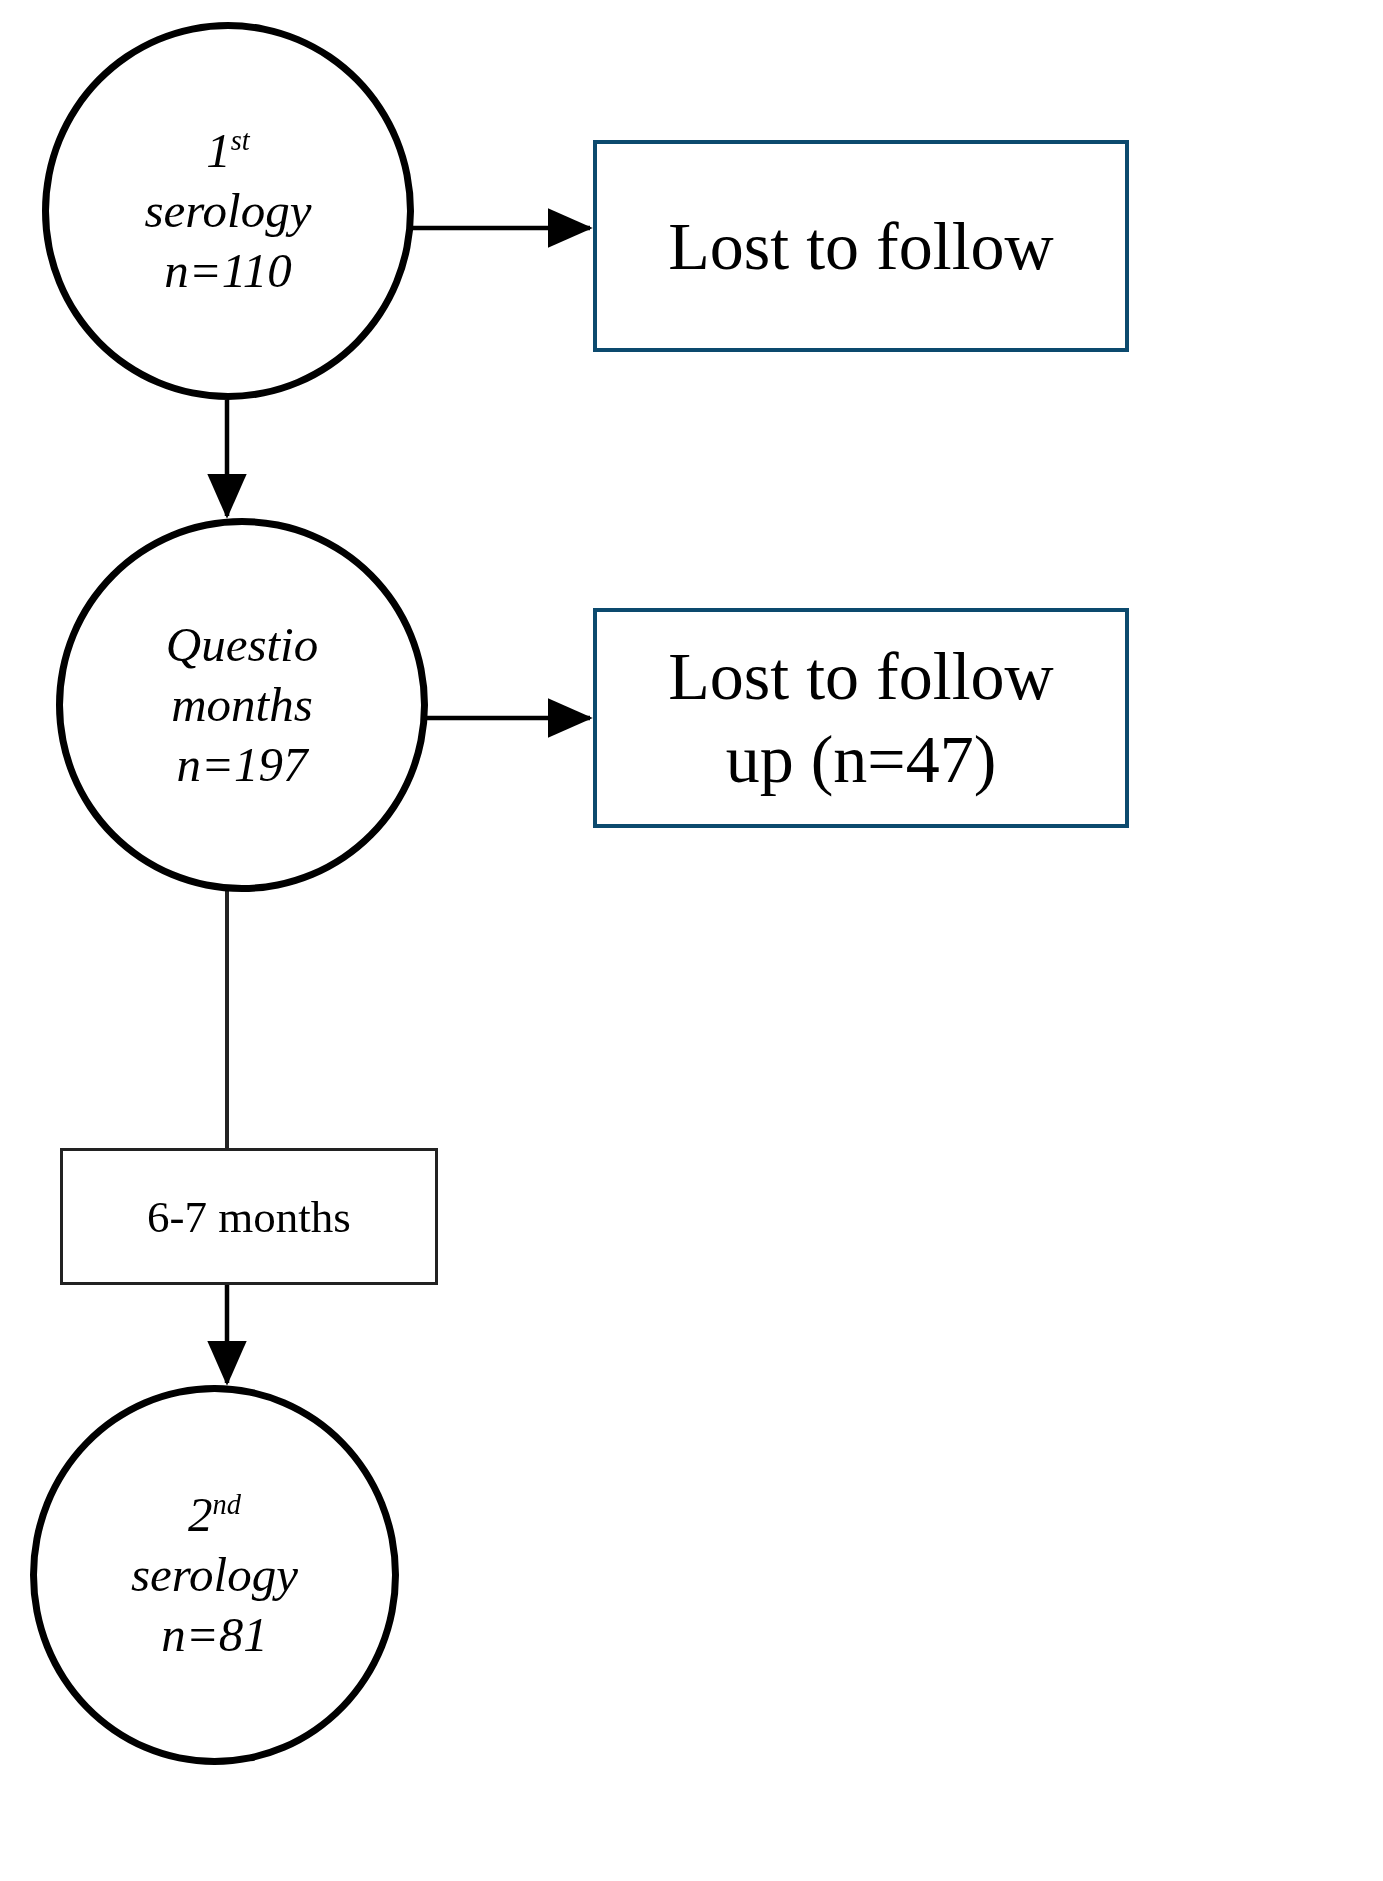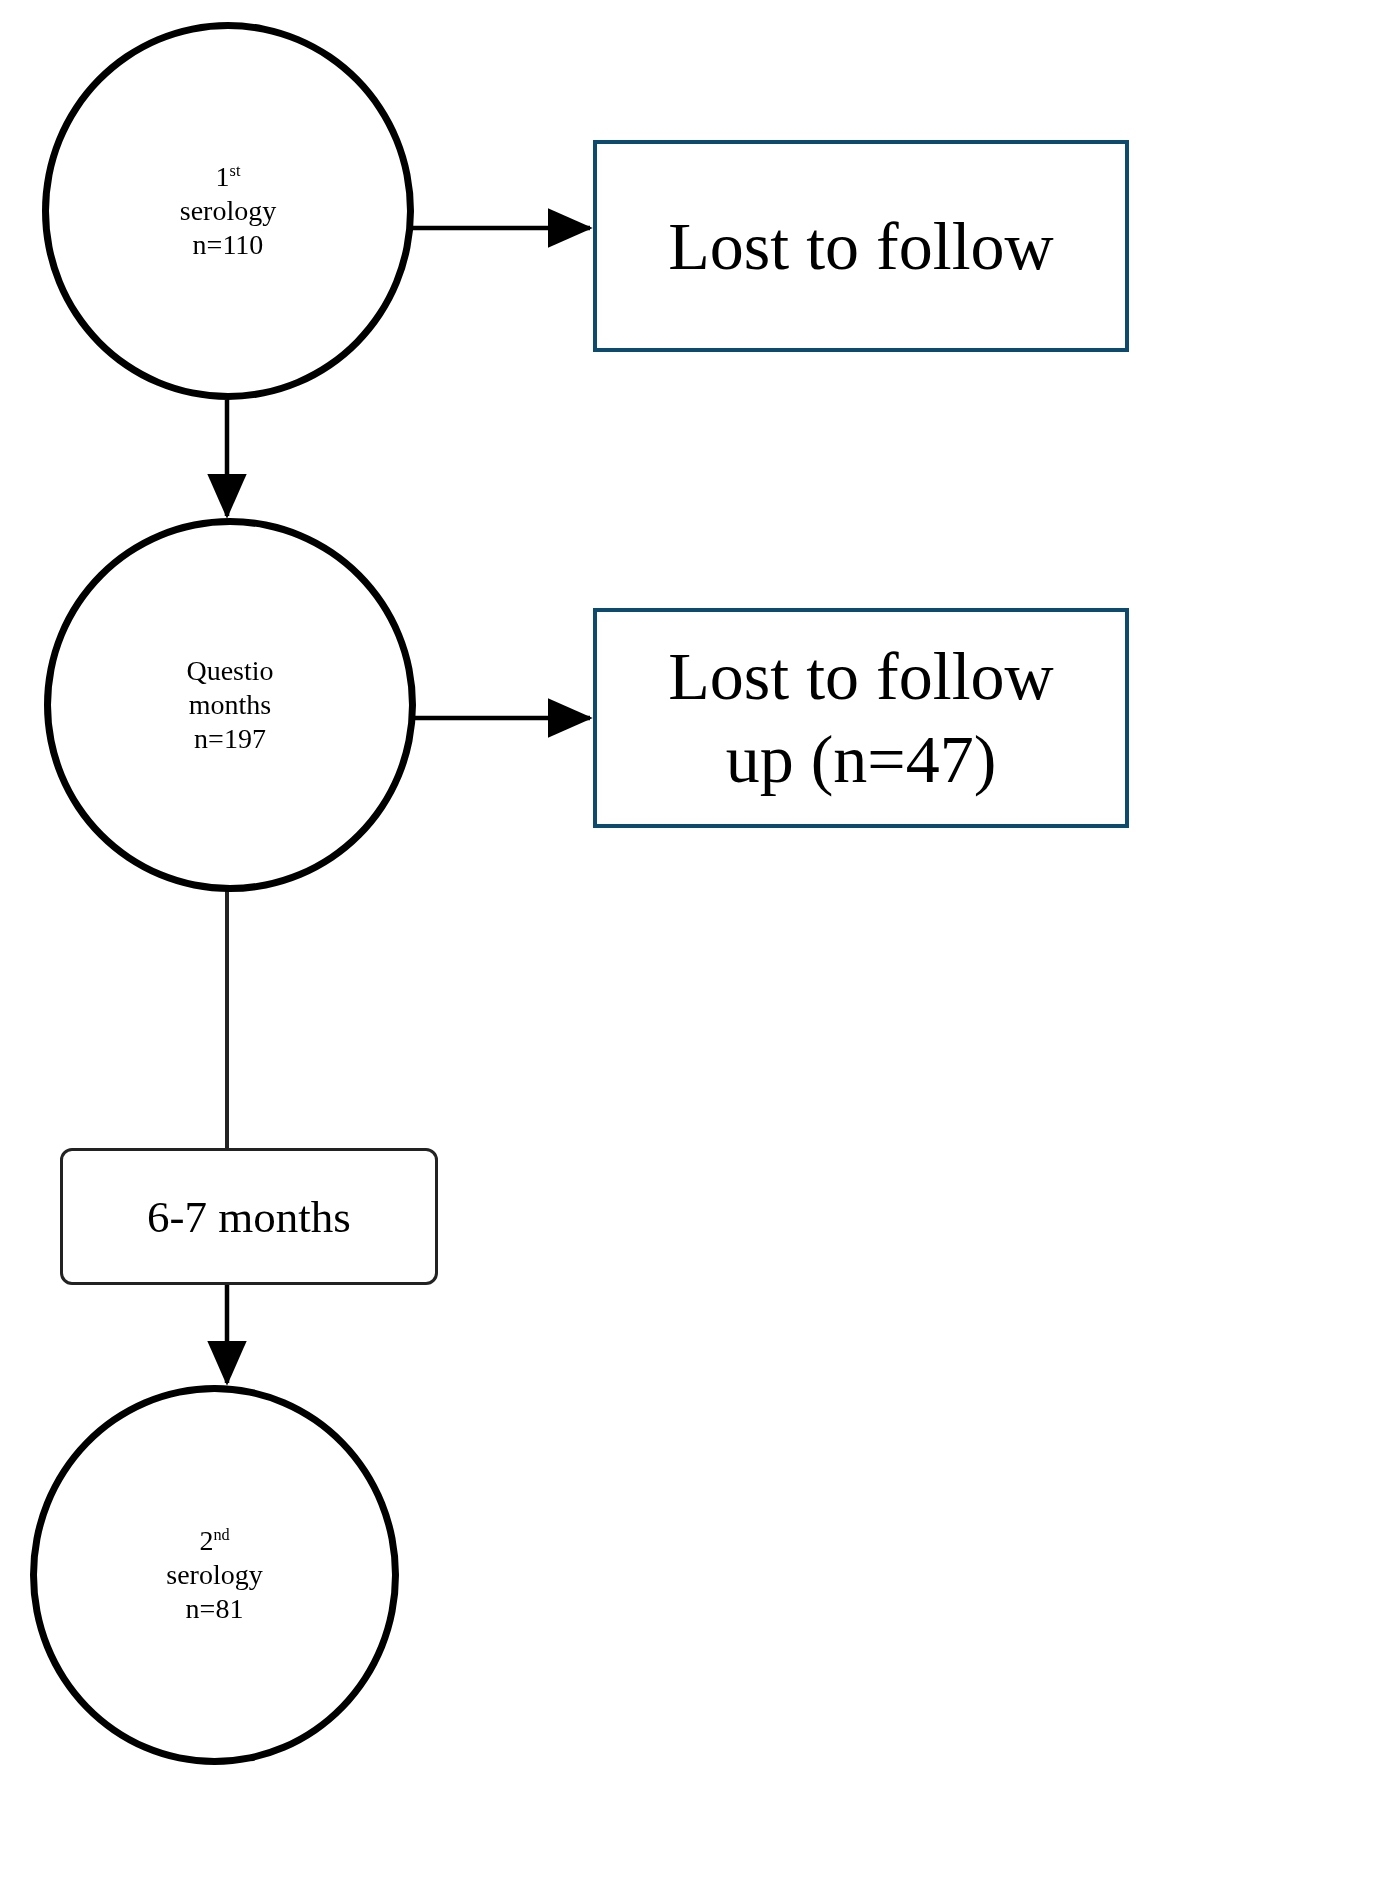--- a/index.html
+++ b/index.html
@@ -33,22 +33,23 @@
     display: flex;
     flex-direction: column;
     align-items: center;
     justify-content: center;
     text-align: center;
     background: #ffffff;
   }
   .circle-node {
     border: 7px solid #000000;
     border-radius: 50%;
-    font-size: 28px;
+    font-size: 49px;
     line-height: 1.22;
+    font-style: italic;
   }
   .box-node {
     border: 4px solid #0c4a6e;
     font-size: 68px;
     line-height: 1.22;
   }
   .thin-box-node {
     border: 3px solid #222222;
     font-size: 45px;
     line-height: 1.2;
@@ -58,27 +59,27 @@
     white-space: nowrap;
   }
   sup {
     font-size: 0.58em;
     vertical-align: super;
     line-height: 0;
   }
 
   
   #circle-first-serology  { left: 42px;  top: 22px;   width: 372px; height: 378px; }
-  #circle-questionnaire   { left: 44px;  top: 518px;  width: 372px; height: 374px; }
+  #circle-questionnaire   { left: 56px;  top: 518px;  width: 372px; height: 374px; }
   #circle-second-serology { left: 30px;  top: 1385px; width: 369px; height: 380px; }
 
   #box-lost-followup-1    { left: 593px; top: 140px;  width: 536px; height: 212px; }
   #box-lost-followup-2    { left: 593px; top: 608px;  width: 536px; height: 220px; }
 
-  #box-interval           { left: 60px;  top: 1148px; width: 378px; height: 137px; border-radius: 12px; }
+  #box-interval           { left: 60px;  top: 1148px; width: 378px; height: 137px; }
 </style>
 </head>
 <body>
 
 <div id="canvas">
 
   <svg id="edges" viewBox="0 0 1383 1881" xmlns="http://www.w3.org/2000/svg">
     <defs>
       <marker id="arrowhead" markerWidth="11" markerHeight="11" refX="9.4" refY="5" orient="auto" markerUnits="strokeWidth">
         <path d="M0,0.6 L10,5 L0,9.4 z" fill="#000000"></path>

